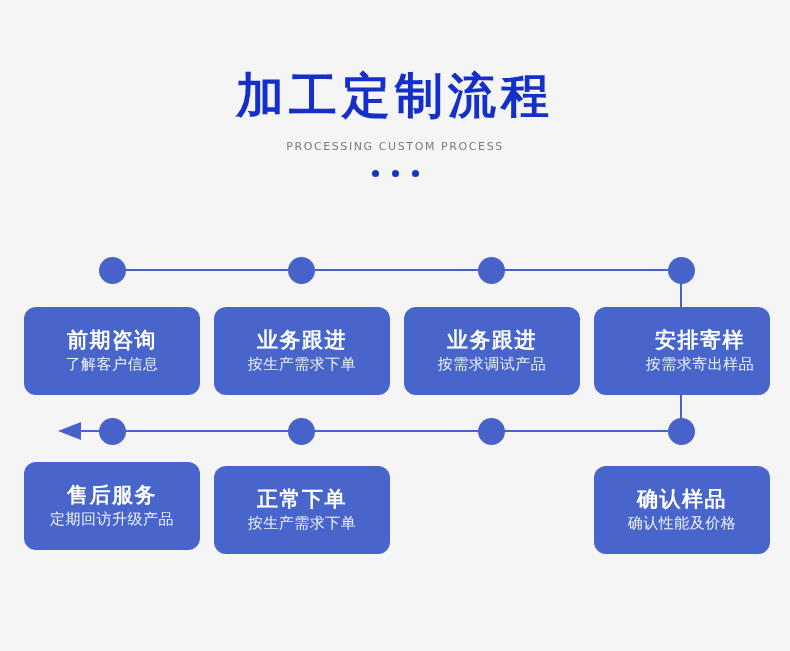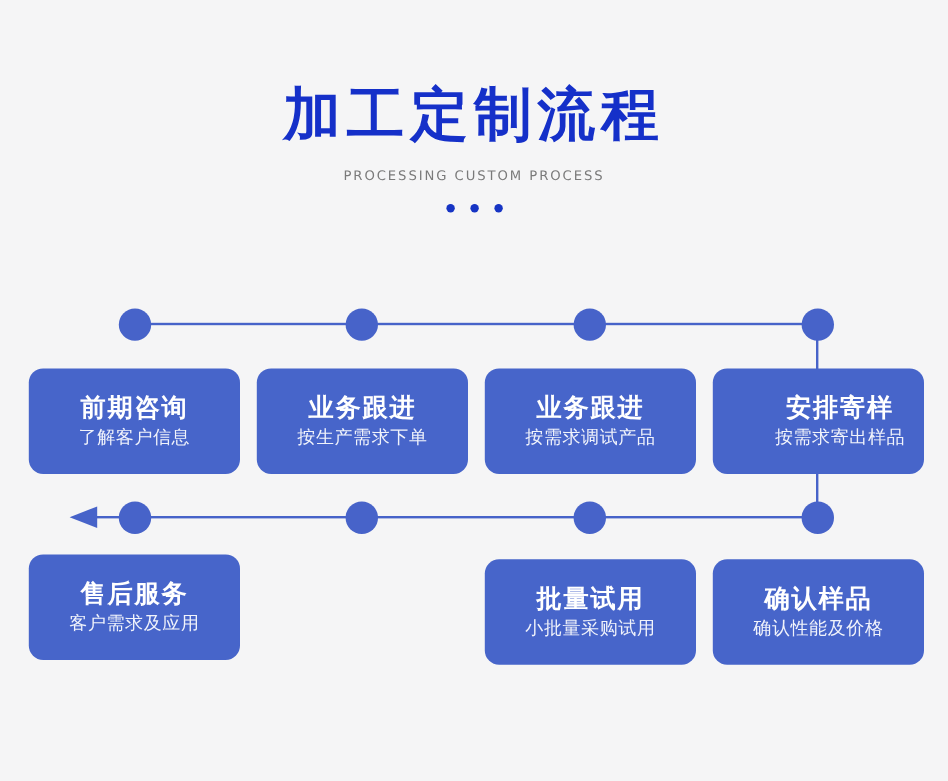--- a/index.html
+++ b/index.html
@@ -88,24 +88,24 @@
     <div class="step-title">业务跟进</div>
     <div class="step-desc">按需求调试产品</div>
   </div>
   <div class="step-card" style="left:594px; top:307px;padding-left:36px;">
     <div class="step-title">安排寄样</div>
     <div class="step-desc">按需求寄出样品</div>
   </div>
 
   <div class="step-card" style="left:24px; top:462px;">
     <div class="step-title">售后服务</div>
-    <div class="step-desc">客户需求及应用</div>
+    <div class="step-desc">定期回访升级产品</div>
   </div>
-  <div class="step-card" style="left:404px; top:466px;">
-    <div class="step-title">批量试用</div>
-    <div class="step-desc">小批量采购试用</div>
+  <div class="step-card" style="left:214px; top:466px;">
+    <div class="step-title">正常下单</div>
+    <div class="step-desc">按生产需求下单</div>
   </div>
   <div class="step-card" style="left:594px; top:466px;">
     <div class="step-title">确认样品</div>
     <div class="step-desc">确认性能及价格</div>
   </div>
 
 </div>
 
 </body></html>

